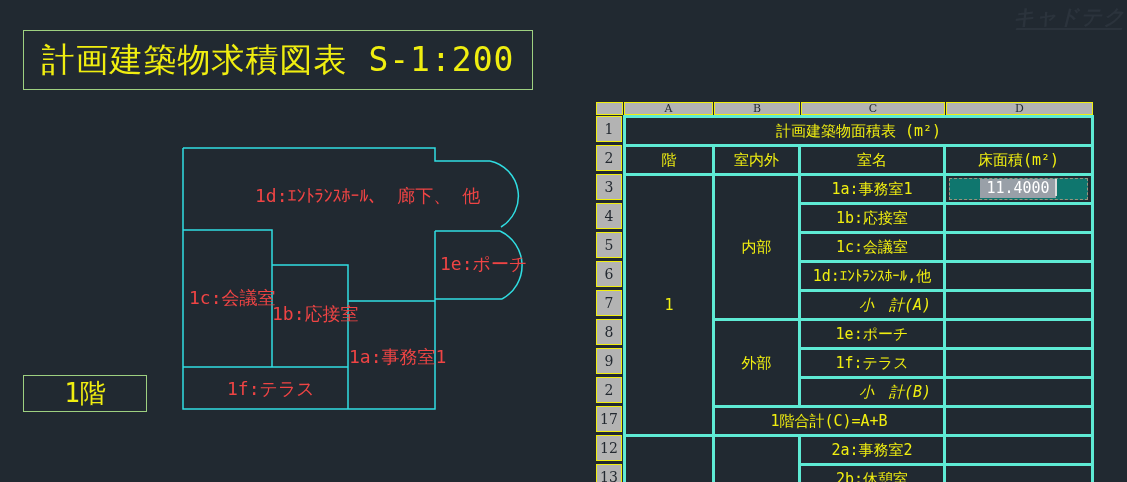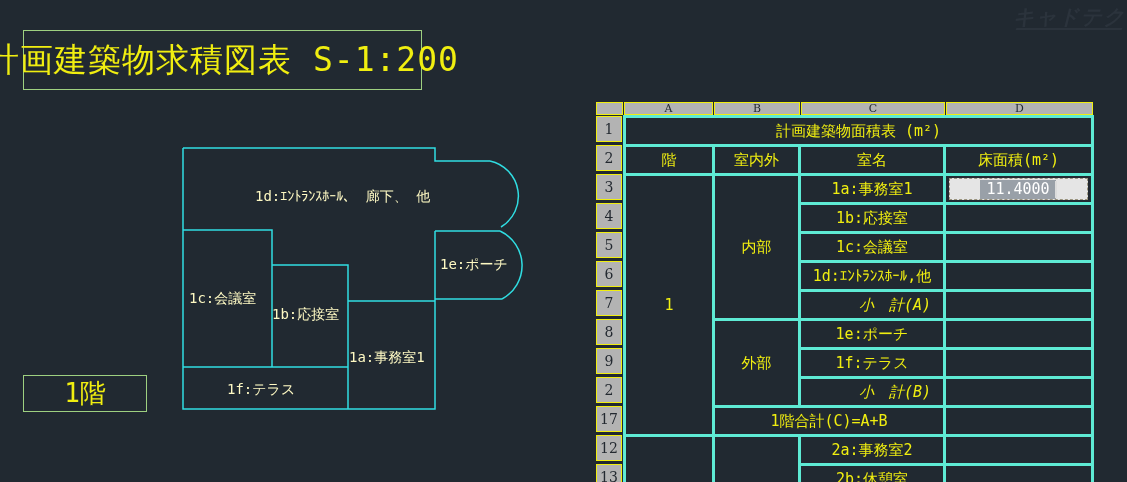--- a/index.html
+++ b/index.html
@@ -18,37 +18,37 @@
     color: #2b333c; font-weight: bold; font-style: italic;
     font-size: 21px; letter-spacing: 1px; white-space: nowrap;
   }
   .watermark-bar {
     position: absolute; left: 1016px; top: 28px; width: 106px; height: 2px;
     background: #2b333c; transform: skewX(-25deg);
   }
 
   
   .title-box {
-    position: absolute; left: 23px; top: 30px; width: 399px; height: 60px;
+    position: absolute; left: 23px; top: 30px; width: 510px; height: 60px;
     border: 1px solid #9ed080;
     display: flex; align-items: center; justify-content: center;
     color: #f0ee10; font-size: 33px; white-space: nowrap; letter-spacing: 1px;
   }
 
   
   .floor-badge {
     position: absolute; left: 23px; top: 375px; width: 124px; height: 37px;
     border: 1px solid #9ed080;
     display: flex; align-items: center; justify-content: center;
     color: #f0ee10; font-size: 26px; white-space: nowrap;
   }
 
   .plan-svg { position: absolute; left: 160px; top: 140px; }
   .plan-label {
-    position: absolute; color: #fef9c3; font-size: 14px;
+    position: absolute; color: #ef4444; font-size: 18px;
     line-height: 16px; white-space: nowrap;
   }
   .lbl-1d { left: 255px; top: 188px; }
   .lbl-1e { left: 440px; top: 256px; }
   .lbl-1c { left: 189px; top: 290px; }
   .lbl-1b { left: 272px; top: 306px; }
   .lbl-1a { left: 349px; top: 349px; }
   .lbl-1f { left: 227px; top: 381px; }
 
   
@@ -86,22 +86,22 @@
     border: 3px solid #5eead4; height: 29px; padding: 0;
     text-align: center; vertical-align: middle;
     white-space: nowrap; overflow: hidden;
   }
   .area-table td.alignr { text-align: right; padding-right: 12px; font-style: italic; }
   .area-table td.editcell { position: relative; }
 
   
   .editor {
     position: absolute; left: 3px; right: 3px; top: 2px; bottom: 2px;
-    border: 1px dashed #9a947f; background: #e5e5e5;
-    display: flex; align-items: center; justify-content: center;
+    border: 1px dashed #9a947f; background: #0f766e;
+    display: flex; align-items: flex-start; justify-content: center;
   }
   .editor .sel {
     background: #99a0a8; color: #ffffff;
     padding: 0 6px; line-height: 19px; font-size: 15px;
   }
   .editor .caret { width: 2px; height: 17px; background: #dcdcdc; margin-left: -1px; }
 </style>
 </head>
 <body>
 

